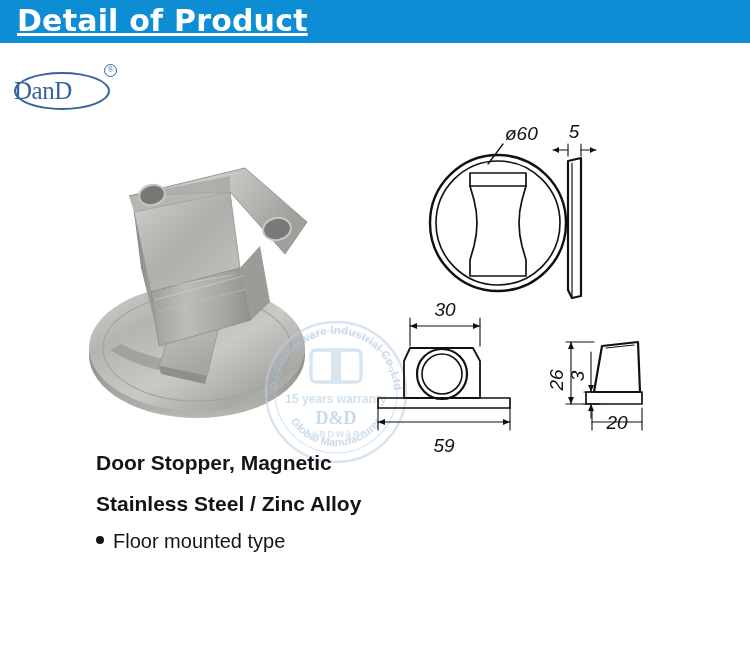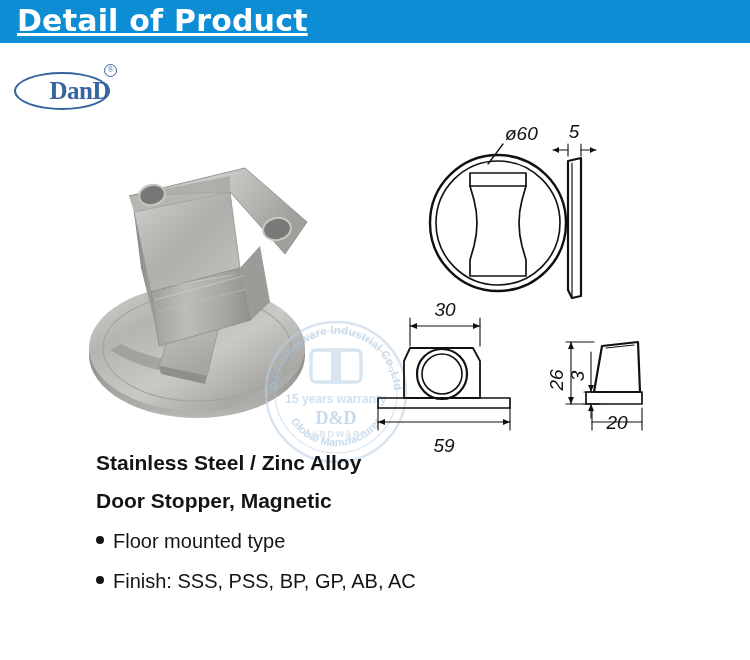--- a/index.html
+++ b/index.html
@@ -56,23 +56,23 @@
     border-radius: 50%;
     box-sizing: border-box;
   }
   .logo-text {
     position: absolute;
     left: 0;
     top: 10px;
     width: 96px;
     height: 38px;
     line-height: 37px;
-    text-align: right;
+    text-align: left;
     font-family: "Liberation Serif", serif;
-    font-weight: bold;
+    font-weight: normal;
     font-size: 25px;
     color: #35649e;
     letter-spacing: -0.5px;
   }
   .logo-reg {
     position: absolute;
     left: 90px;
     top: 2px;
     width: 13px;
     height: 13px;
@@ -339,23 +339,19 @@
         <path d="M 222 304 L 272 304" stroke-width="1.1"></path>
       </g>
       <text x="193" y="262" text-anchor="middle" font-family="Liberation Sans, sans-serif" font-size="19" fill="#111" stroke="none" transform="rotate(-90 193 262)">26</text>
       <text x="214" y="258" text-anchor="middle" font-family="Liberation Sans, sans-serif" font-size="19" fill="#111" stroke="none" transform="rotate(-90 214 258)">3</text>
       <text x="247" y="311" text-anchor="middle" font-family="Liberation Sans, sans-serif" font-size="19" fill="#111" stroke="none">20</text>
     </g>
   </svg>
 </div>
 
 <div class="spec-block">
+  <div class="spec-title second">Door Stopper, Magnetic</div>
   <div class="spec-title">Stainless Steel / Zinc Alloy</div>
-  <div class="spec-title second">Door Stopper, Magnetic</div>
   <div class="spec-bullet">
     <span class="bullet-dot"></span>
     <span>Floor mounted type</span>
   </div>
-  <div class="spec-bullet">
-    <span class="bullet-dot"></span>
-    <span>Finish: SSS, PSS, BP, GP, AB, AC</span>
-  </div>
 </div>
 
 </body></html>

